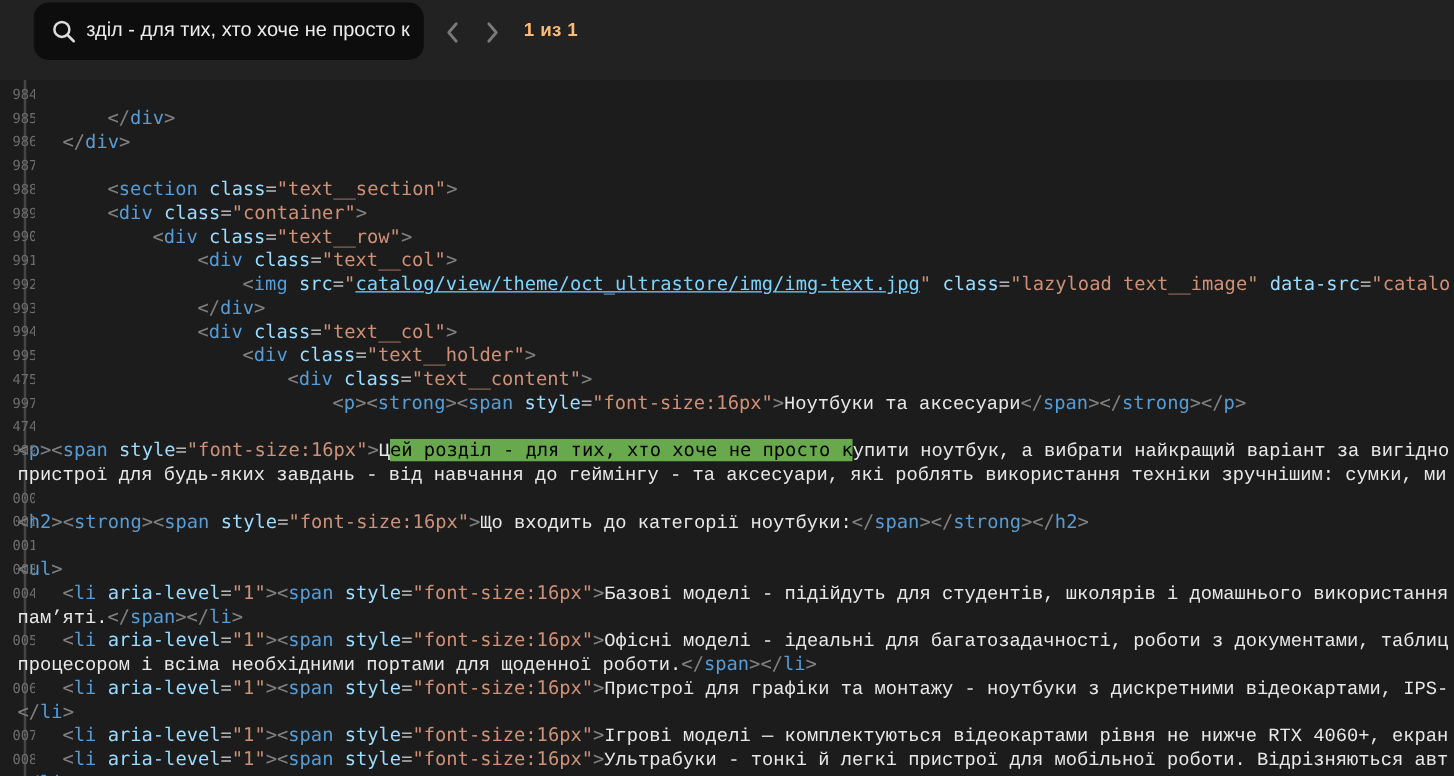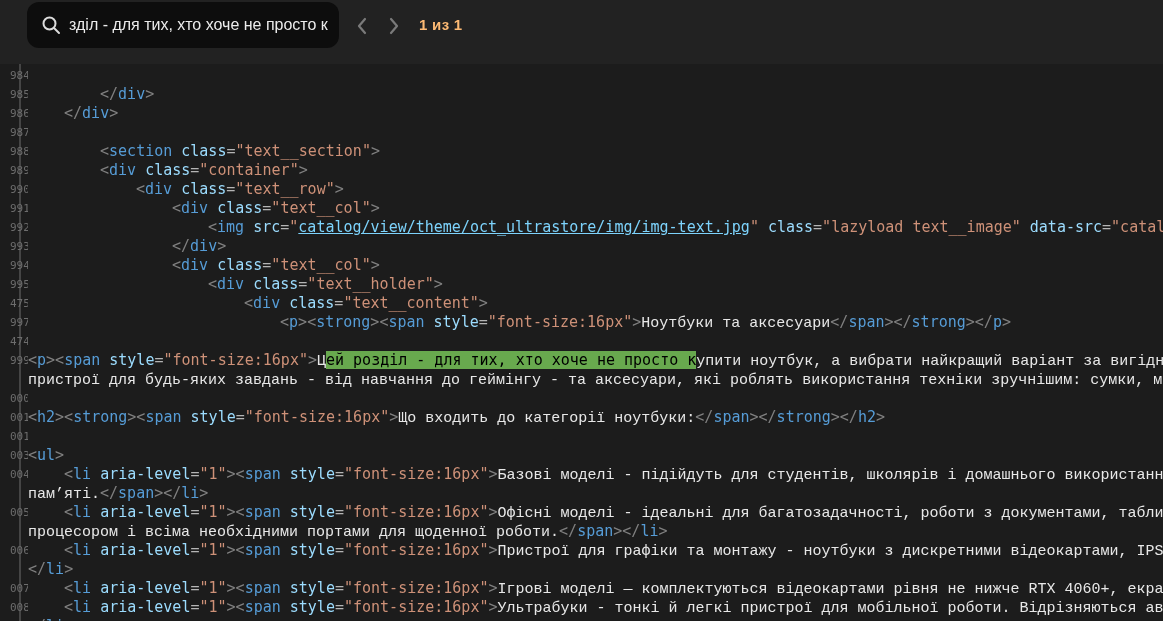--- a/index.html
+++ b/index.html
@@ -36,21 +36,21 @@
     background:#1c1c1c;overflow:hidden;
     font-family:"DejaVu Sans Mono",monospace;font-size:15px;
   }
   .gutter-divider{position:absolute;top:0;bottom:0;left:19px;width:2px;background:#454545;}
   .rows{position:absolute;top:2px;left:0;right:0;}
   .row{position:relative;height:19px;line-height:19px;white-space:pre;overflow:hidden;}
   .ln{
     position:absolute;left:0;top:0;width:18px;overflow:hidden;
     font-size:11px;color:#6d6d6d;line-height:19px;margin-left:10px;
   }
-  .ct{display:block;padding-left:28px;}
+  .ct{display:block;padding-left:14px;}
   .tk-l{text-decoration:underline;}
 </style>
 <style>.tk-b{color:#808080;}.tk-t{color:#569cd6;}.tk-a{color:#9cdcfe;}.tk-o{color:#b5b5b5;}.tk-s{color:#ce9178;}.tk-l{color:#7dd3fc;}.tk-w{color:#e8e8e8;font-family:Liberation Mono, monospace;}.tk-h{background:#68a94e;color:#000000;}</style></head>
 <body>
 
 <div class="topbar">
   <div class="search-pill">
     <svg width="20" height="20" viewBox="0 0 20 20">
       <circle cx="8.5" cy="8.5" r="6" fill="none" stroke="#dcdcdc" stroke-width="2"></circle>
       <line x1="13" y1="13" x2="18" y2="18" stroke="#dcdcdc" stroke-width="2" stroke-linecap="round"></line>

